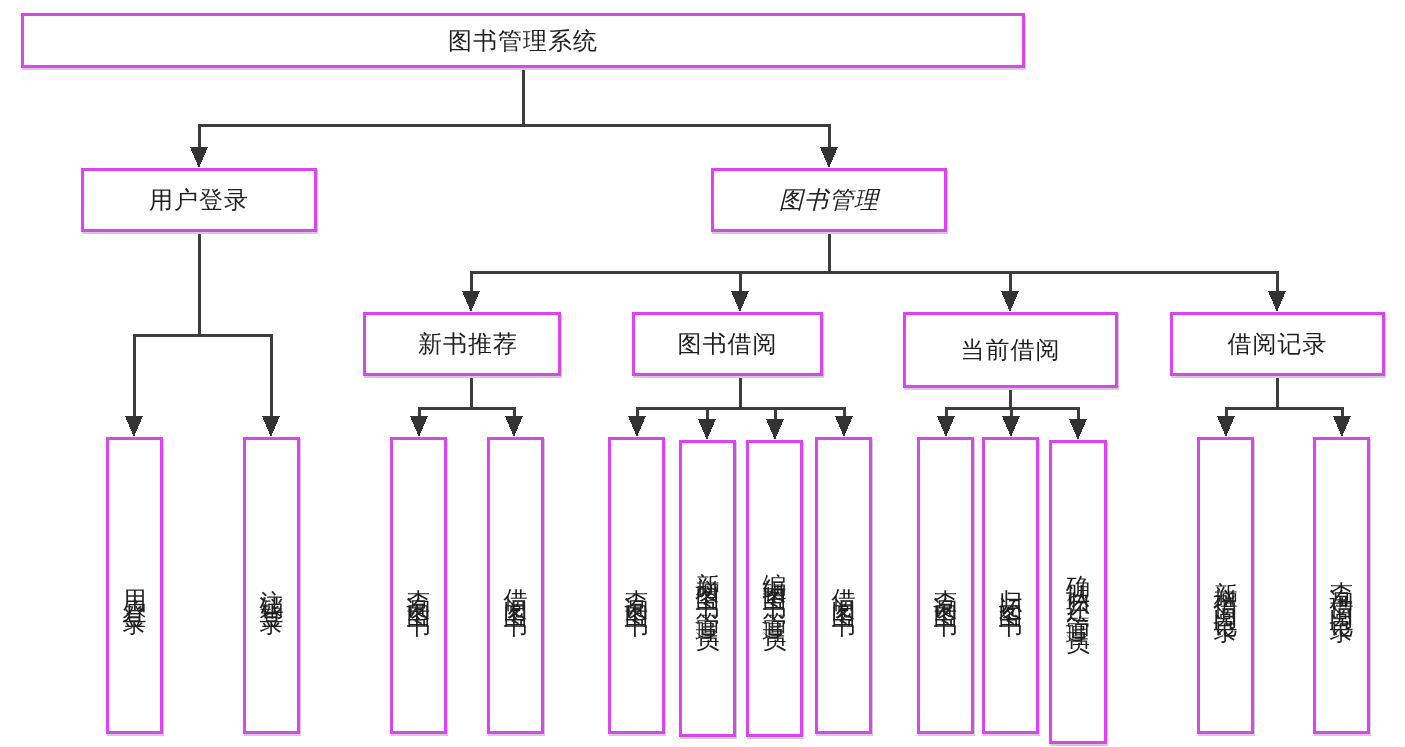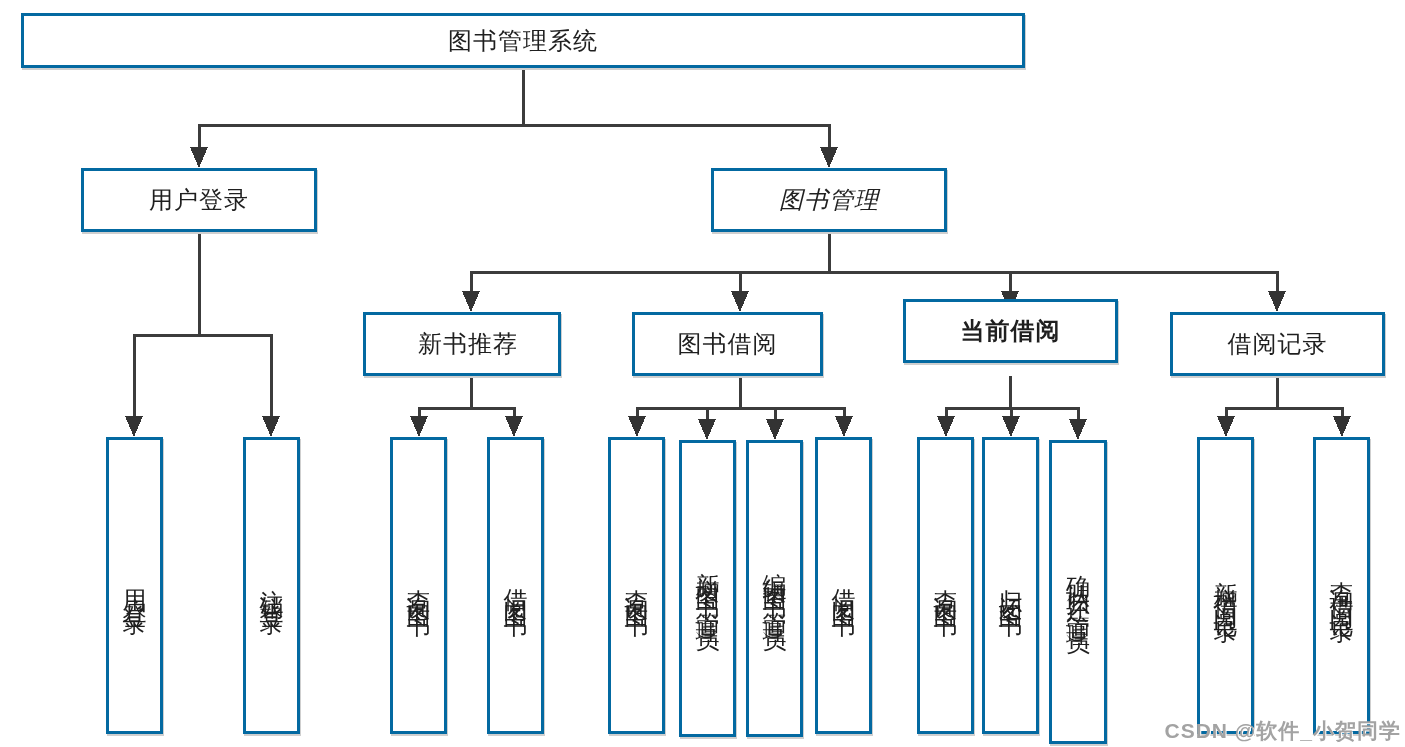--- a/index.html
+++ b/index.html
@@ -18,21 +18,21 @@
   .connectors {
     position: absolute;
     left: 0;
     top: 0;
     pointer-events: none;
   }
   .node, .leaf {
     position: absolute;
     box-sizing: border-box;
     background: #ffffff;
-    border: 3px solid #0369a1;
+    border: 3px solid #d946ef;
     box-shadow: 1px 2px 0 #cfcfcf;
     color: #1f1f1f;
     display: grid;
     place-items: center;
   }
   .node span {
     font-size: 24px;
     letter-spacing: 1px;
     white-space: nowrap;
   }
@@ -43,21 +43,21 @@
     line-height: 1;
     letter-spacing: 8px;
     white-space: nowrap;
   }
   
   .n-root   { left: 21px;   top: 13px;  width: 1004px; height: 55px; }
   .n-login  { left: 81px;   top: 168px; width: 236px;  height: 64px; }
   .n-mgmt   { left: 711px;  top: 168px; width: 236px;  height: 64px; font-style: italic; }
   .n-rec    { left: 363px;  top: 312px; width: 198px;  height: 64px; padding-left: 12px; }
   .n-borrow { left: 632px;  top: 312px; width: 191px;  height: 64px; }
-  .n-cur    { left: 903px;  top: 299px; width: 215px;  height: 64px; font-weight: bold; }
+  .n-cur    { left: 903px;  top: 312px; width: 215px;  height: 76px; }
   .n-hist   { left: 1170px; top: 312px; width: 215px;  height: 64px; }
   .l-a1 { left: 106px;  top: 437px; width: 57px; height: 297px; }
   .l-a2 { left: 243px;  top: 437px; width: 57px; height: 297px; }
   .l-b1 { left: 390px;  top: 437px; width: 57px; height: 297px; }
   .l-b2 { left: 487px;  top: 437px; width: 57px; height: 297px; }
   .l-c1 { left: 608px;  top: 437px; width: 57px; height: 297px; }
   .l-c2 { left: 679px;  top: 440px; width: 57px; height: 297px; }
   .l-c3 { left: 746px;  top: 440px; width: 57px; height: 297px; }
   .l-c4 { left: 815px;  top: 437px; width: 57px; height: 297px; }
   .l-d1 { left: 917px;  top: 437px; width: 57px; height: 297px; }
@@ -178,15 +178,14 @@
     <span>确认归还（管理员）</span>
   </div>
 
   <div class="leaf l-e1">
     <span>新增借阅记录</span>
   </div>
   <div class="leaf l-e2">
     <span>查询借阅记录</span>
   </div>
 
-  <div class="watermark">CSDN @软件_小贺同学</div>
 
 </div>
 
 </body></html>

